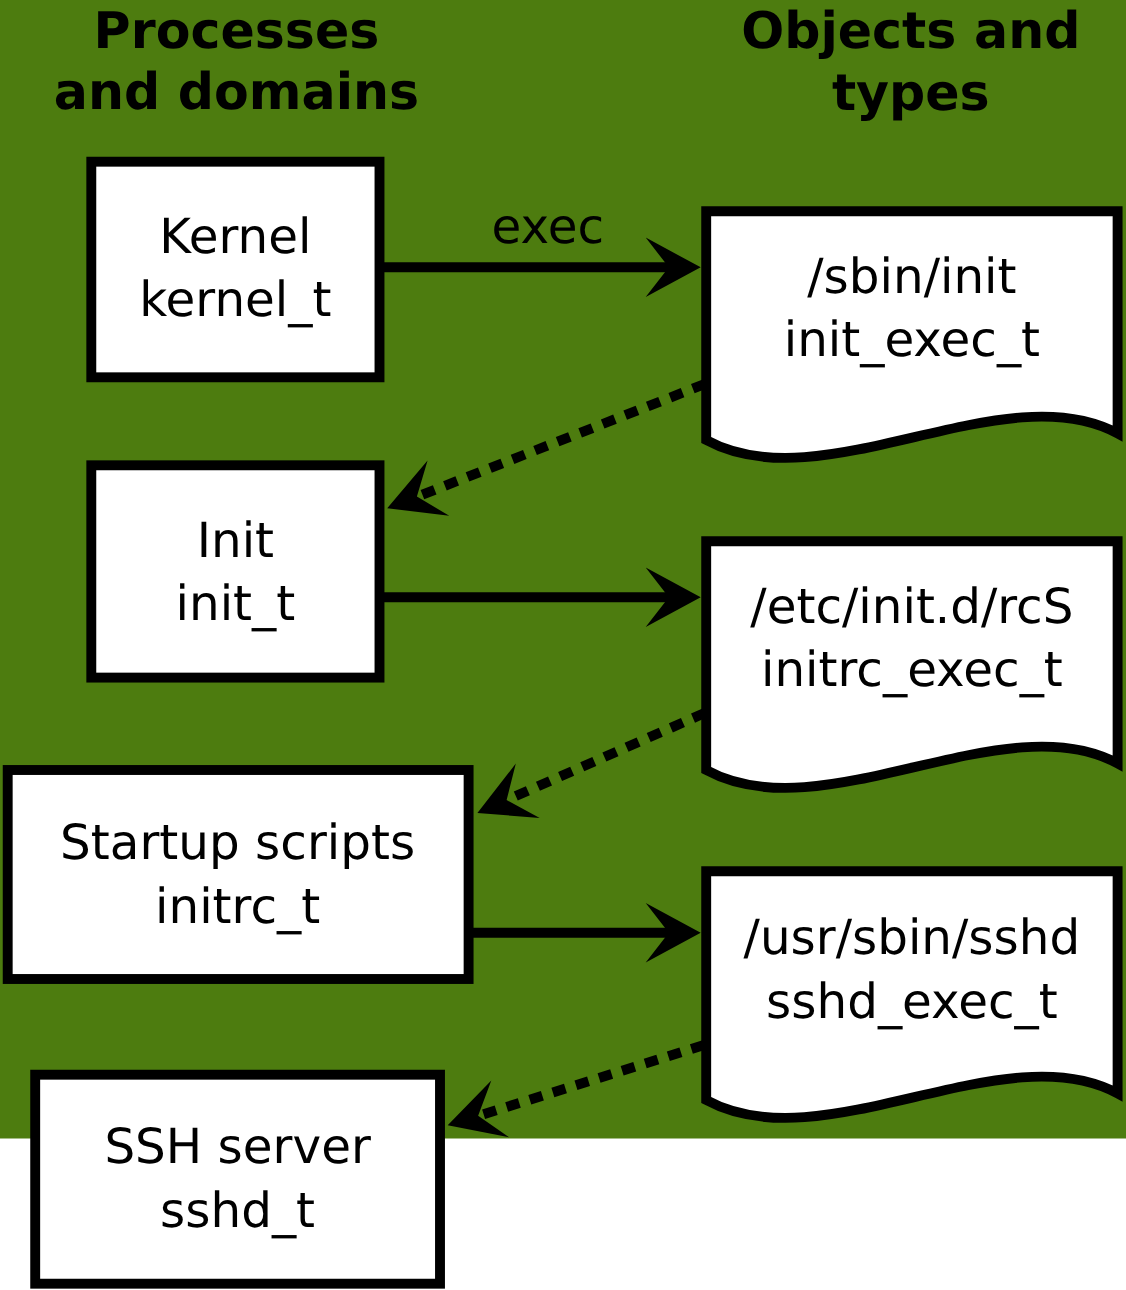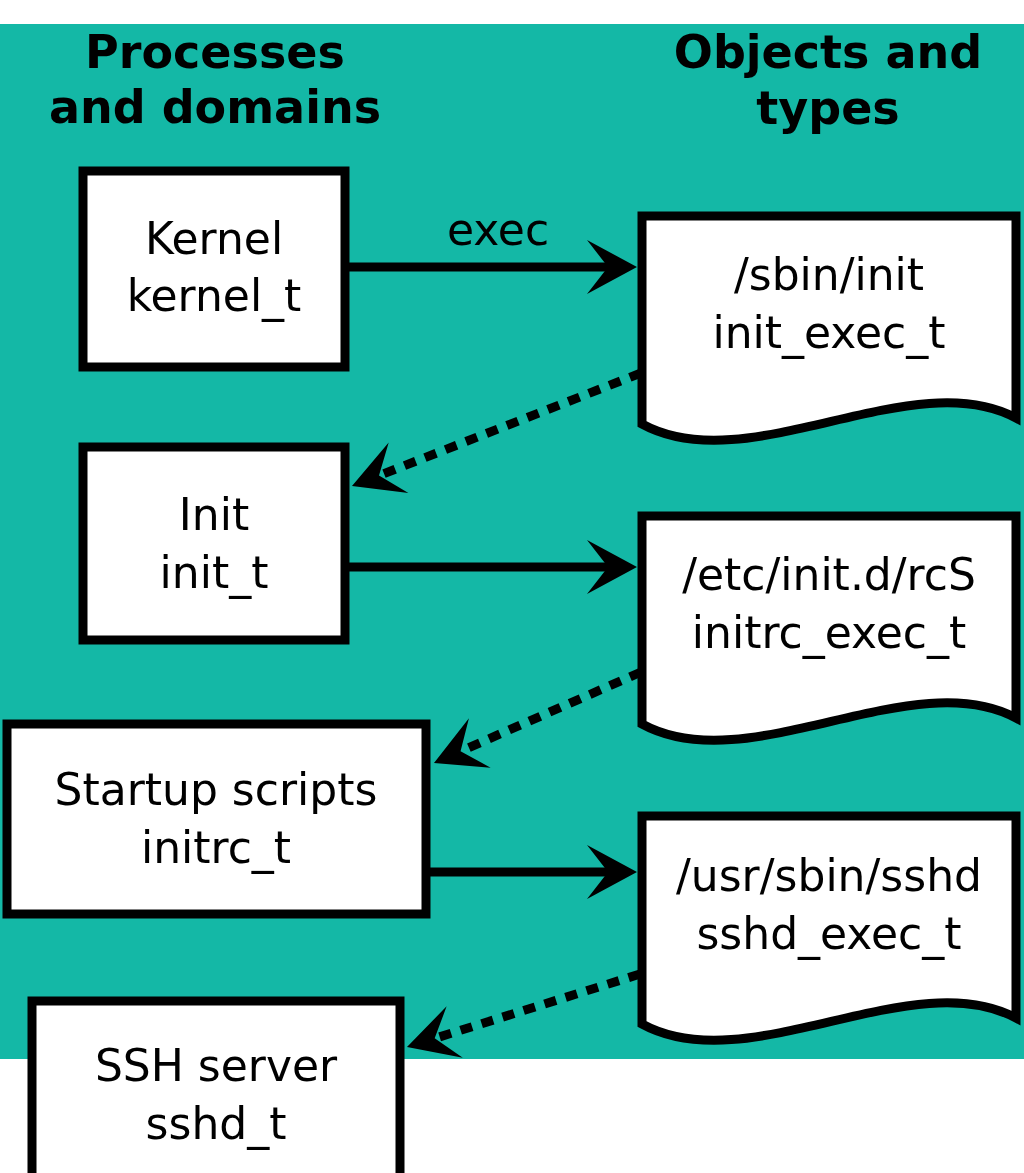--- a/index.html
+++ b/index.html
@@ -7,22 +7,21 @@
     padding: 0;
     background: #ffffff;
     width: 1024px;
     height: 1173px;
     overflow: hidden;
   }
   .diagram-wrap {
     position: relative;
     width: 1024px;
     height: 1035px;
-    background: #14b8a6;
-    margin-top: 24px;
+    background: #4d7c0f;
   }
   svg text {
     font-family: "DejaVu Sans", sans-serif;
     fill: #000000;
     text-anchor: middle;
   }
   .heading {
     font-size: 46px;
     font-weight: bold;
   }

